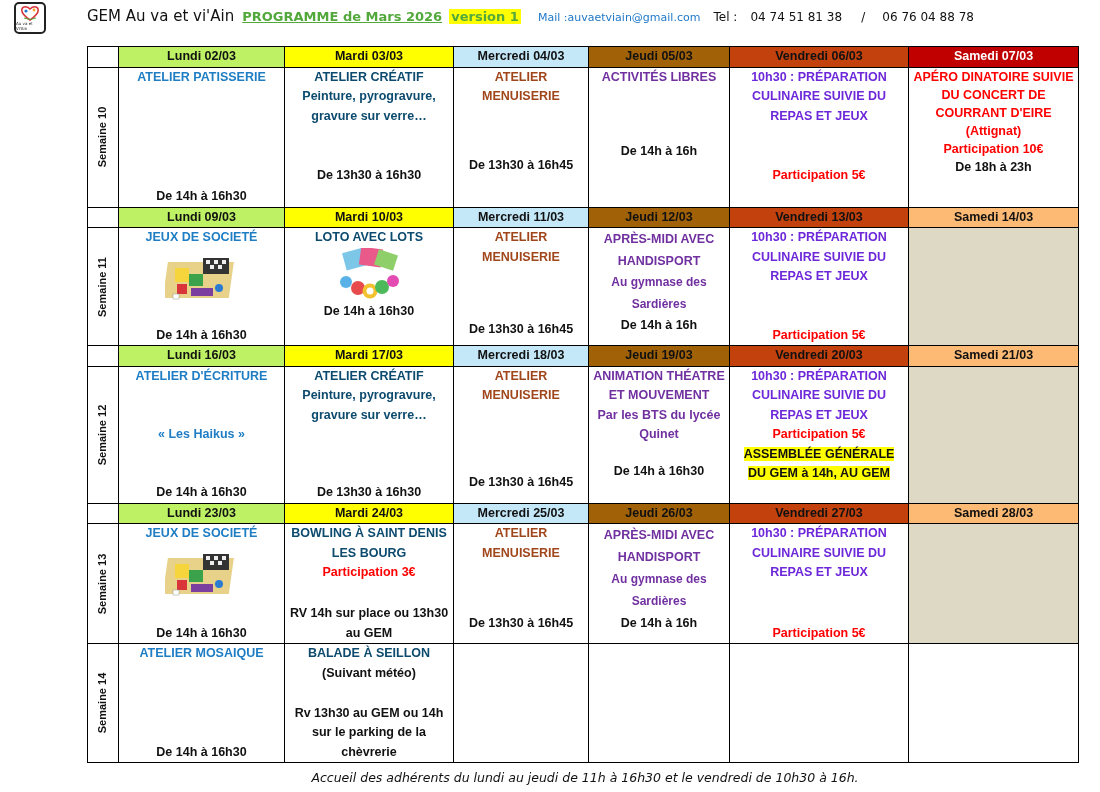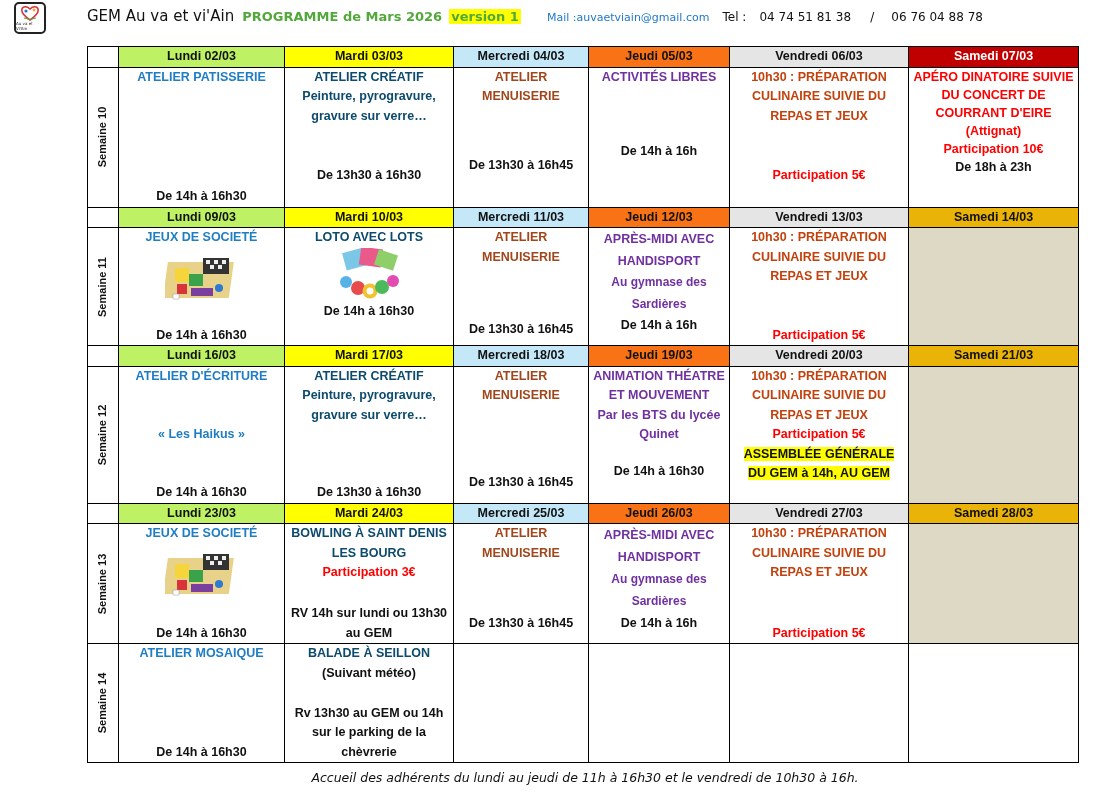--- a/index.html
+++ b/index.html
@@ -15,59 +15,59 @@
       border: 2px solid #222; border-radius: 5px; background: #fff;
       display: flex; flex-direction: column; align-items: center; justify-content: center;
     }
     .logo svg { width: 20px; height: 16px; }
     .logo .logo-text { font-size: 4px; color: #222; line-height: 5px; }
     .title-line {
       position: absolute; left: 87px; top: 6px; white-space: nowrap;
       font-family: "DejaVu Sans", sans-serif;
     }
     .t-gem { font-size: 15px; color: #111; }
-    .t-prog { font-size: 13px; color: #52a83b; font-weight: bold; margin-left: 3px; }
+    .t-prog { font-size: 13px; color: #52a83b; font-weight: bold; margin-left: 3px; text-decoration: underline; }
     .t-version { font-size: 13px; color: #52a83b; font-weight: bold; background: #ffff00; padding: 0 2px; margin-left: 2px; }
-    .t-mail { font-size: 11px; color: #1f78c8; margin-left: 21px; }
+    .t-mail { font-size: 11px; color: #1f78c8; margin-left: 12px; }
     .t-tel { font-size: 12px; color: #111; margin-left: 8px; }
     .t-phone { font-size: 12px; color: #111; margin-left: 8px; }
     .t-sep { font-size: 12px; color: #111; margin-left: 14px; margin-right: 12px; }
 
     table.planning {
       position: absolute; left: 87px; top: 46px;
       width: 991px; border-collapse: collapse; table-layout: fixed;
       font-family: "Liberation Sans", sans-serif;
     }
     table.planning td {
       border: 1.5px solid #000; vertical-align: top; text-align: center;
       font-weight: bold; font-size: 12.5px; line-height: 19.5px; padding: 0 2px;
     }
     td.dayhead { height: 19px; font-size: 12.5px; line-height: 17px; color: #111; vertical-align: middle; }
     td.weekhead { background: #fff; }
     .c-lundi { background: #bef264; }
     .c-mardi { background: #ffff00; }
     .c-merc { background: #c5e8f8; }
-    .c-jeudi { background: #f97316; }
-    .c-vend { background: #e5e5e5; }
+    .c-jeudi { background: #a16207; }
+    .c-vend { background: #c2410c; }
     .c-sam-red { background: #c00000; color: #fff !important; margin-top: 20px; }
-    .c-sam { background: #eab308; }
+    .c-sam { background: #fdba74; }
     .grey { background: #ddd9c4; }
 
     td.weeklabel { position: relative; padding: 0; }
     td.weeklabel span {
       position: absolute; left: 50%; top: 50%;
       transform: translate(-50%, -50%) rotate(-90deg);
       white-space: nowrap; font-size: 11px; font-weight: bold; color: #111;
     }
     .cell-inner { display: flex; flex-direction: column; justify-content: space-between; height: 100%; }
     .blue { color: #1f7dc4; }
     .orange { color: #0c4a6e; }
     .brown { color: #a0461b; }
     .purple { color: #7030a0; }
-    .green { color: #c2410c; }
+    .green { color: #6d28d9; }
     .red { color: #ff0000; }
     .black { color: #111; }
     .hl { background: #ffff00; color: #111; display: inline; }
     .time { color: #111; }
 
     .img-jeux, .img-loto {
       width: 74px; height: 48px; margin: 6px auto 0; position: relative;
     }
     .footer {
       position: absolute; left: 0; width: 1100px; top: 770px; text-align: center;
@@ -335,21 +335,21 @@
             </div>
       <div class="time">De 14h à 16h30</div>
           </div>
         </td>
     <td>
           <div class="cell-inner" style="height:119px">
       <div>
               <div class="orange">BOWLING À SAINT DENIS LES BOURG</div>
       <div class="red">Participation 3€</div>
             </div>
-      <div class="time">RV 14h sur lundi ou 13h30 au GEM</div>
+      <div class="time">RV 14h sur place ou 13h30 au GEM</div>
           </div>
         </td>
     <td>
           <div class="cell-inner" style="height:119px;padding-bottom:10px">
       <div class="brown">ATELIER MENUISERIE</div>
       <div class="time">De 13h30 à 16h45</div>
           </div>
         </td>
     <td>
           <div style="height:119px;line-height:22px;padding-top:0">

